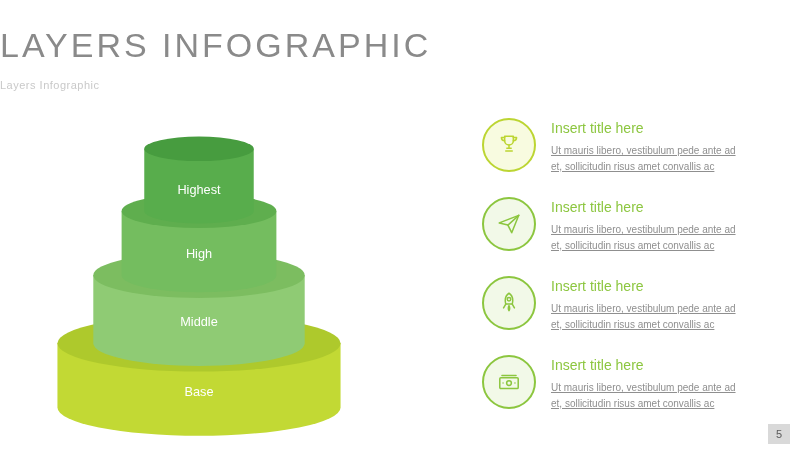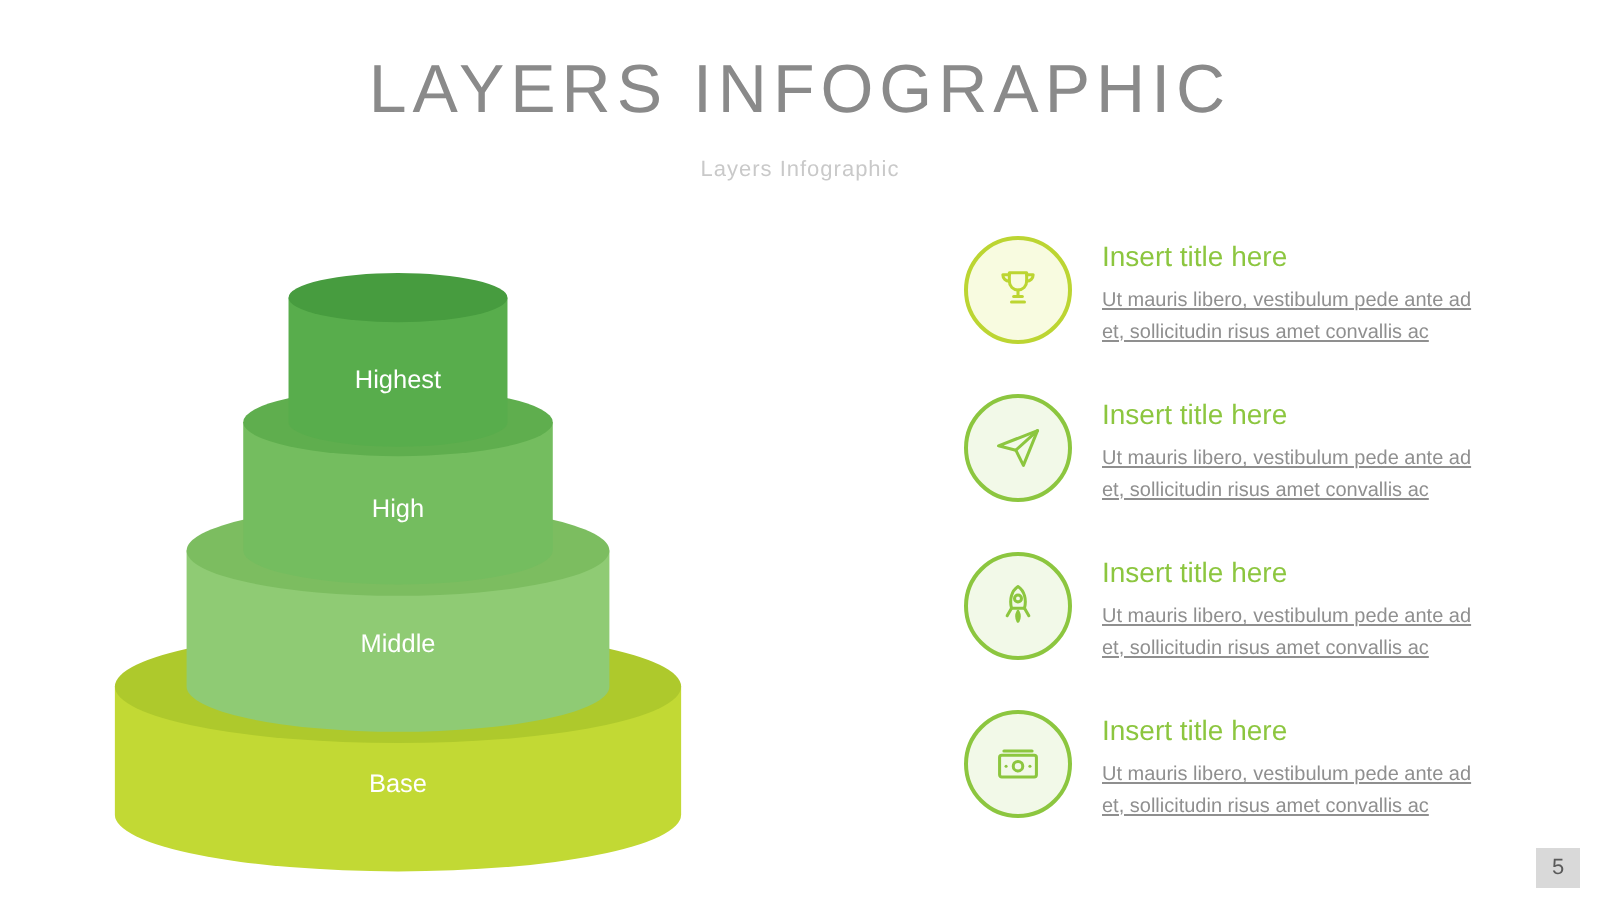--- a/index.html
+++ b/index.html
@@ -4,21 +4,21 @@
 <style>
   * { margin: 0; padding: 0; box-sizing: border-box; }
   html, body { width: 800px; height: 450px; overflow: hidden; }
   body {
     font-family: "Liberation Sans", sans-serif;
     background: #ffffff;
     position: relative;
   }
 
   
-  .header { text-align: center; padding-top: 26px; }
+  .header { text-align: left; padding-top: 26px; }
   .main-title {
     font-size: 34px;
     font-weight: 400;
     letter-spacing: 3px;
     color: #8a8a8a;
   }
   .sub-title {
     margin-top: 14px;
     font-size: 11px;
     letter-spacing: 0.5px;

